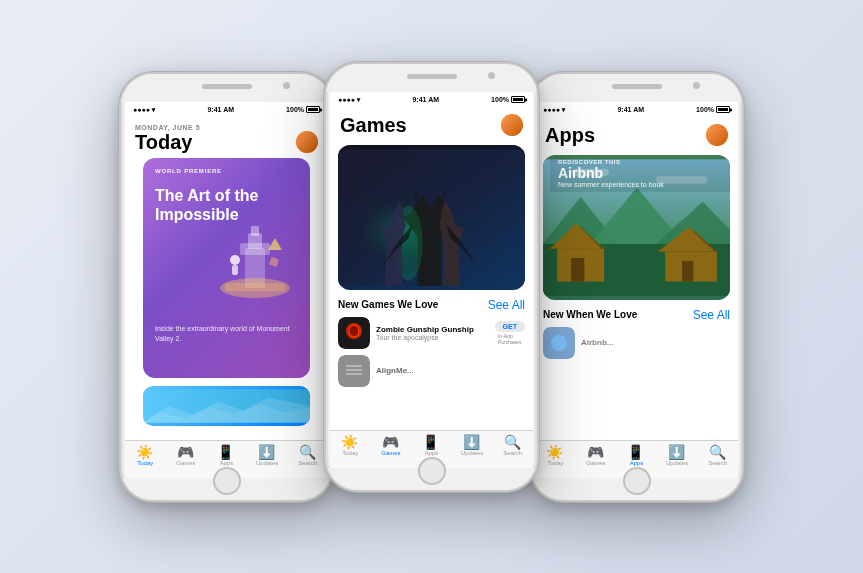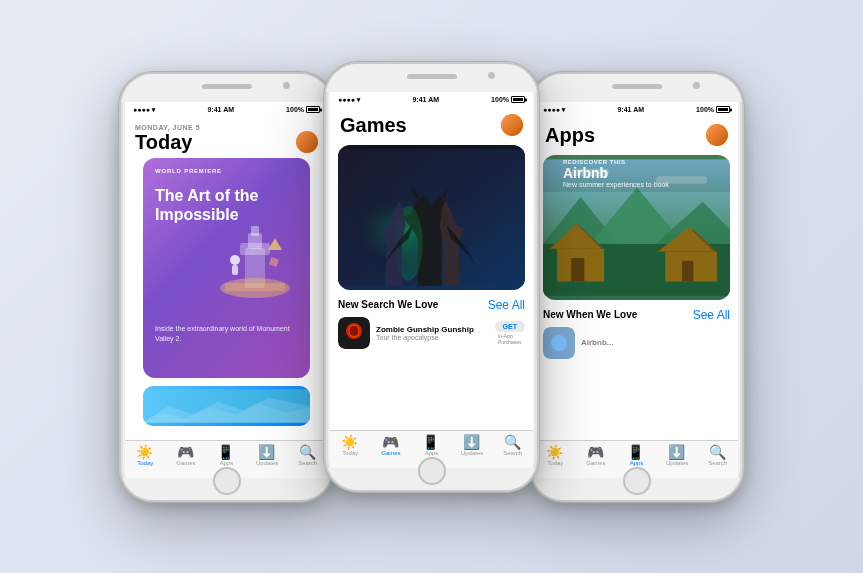--- a/index.html
+++ b/index.html
@@ -465,23 +465,23 @@
     .airbnb-bg {
       width: 100%;
       height: 100%;
       background: linear-gradient(180deg, #4a8c5c 0%, #2d6e4e 100%);
       position: relative;
     }
 
     .airbnb-label-area {
       position: absolute;
       top: 0;
-      left: 0;
+      left: 7px;
       right: 0;
-      padding: 4px 20px;
+      padding: 4px 8px;
       background: rgba(0,0,0,0.1);
     }
 
     .rediscover-tag {
       font-size: 6px;
       font-weight: 700;
       color: rgba(255,255,255,0.9);
       text-transform: uppercase;
       letter-spacing: 0.5px;
     }
@@ -715,21 +715,21 @@
 
               <path d="M130,145 L128,100 Q132,90 135,82 Q130,85 125,80 Q123,72 120,65 Q117,60 115,55 Q112,60 110,65 Q110,75 108,80 Q110,90 112,100 L112,145 Z" fill="#3a2a2a" opacity="0.85"></path>
 
               <path d="M80,80 Q60,100 45,130 Q55,110 75,95 Z" fill="#111" opacity="0.7"></path>
               <path d="M115,80 Q135,100 150,130 Q140,110 120,95 Z" fill="#111" opacity="0.7"></path>
             </svg>
           </div>
         </div>
 
         <div class="section-header">
-          <div class="section-title">New Search We Love</div>
+          <div class="section-title">New Games We Love</div>
           <div class="see-all-link">See All</div>
         </div>
 
         <div class="app-list-item">
           <div class="app-icon-small">
             <svg width="32" height="32" viewBox="0 0 32 32">
               <rect width="32" height="32" fill="#1a1a1a" rx="7"></rect>
               <circle cx="16" cy="14" r="8" fill="#cc2200"></circle>
               <circle cx="16" cy="14" r="5" fill="#881100"></circle>
               <path d="M12,10 Q16,6 20,10 Q22,14 20,18 Q16,22 12,18 Q10,14 12,10 Z" fill="none" stroke="#ff4400" stroke-width="1"></path>
@@ -738,20 +738,33 @@
           <div class="app-info">
             <div class="app-name">Zombie Gunship Gunship</div>
             <div class="app-desc">Tour the apocalypse</div>
           </div>
           <div class="get-button-container">
             <button class="get-button">GET</button>
             <span class="iap-label">In-App<br>Purchases</span>
           </div>
         </div>
 
+        <div class="app-list-item" style="opacity:0.6">
+          <div class="app-icon-small">
+            <svg width="32" height="32" viewBox="0 0 32 32">
+              <rect width="32" height="32" fill="#444" rx="7"></rect>
+              <rect x="8" y="14" width="16" height="2" fill="#888"></rect>
+              <rect x="8" y="10" width="16" height="2" fill="#888"></rect>
+              <rect x="8" y="18" width="16" height="2" fill="#888"></rect>
+            </svg>
+          </div>
+          <div class="app-info">
+            <div class="app-name">AlignMe...</div>
+          </div>
+        </div>
       </div>
 
       <div class="tab-bar">
         <div class="tab-item">
           <span class="tab-icon">☀️</span>
           <span class="tab-label">Today</span>
         </div>
         <div class="tab-item active">
           <span class="tab-icon" style="color:#007AFF">🎮</span>
           <span class="tab-label" style="color:#007AFF">Games</span>

